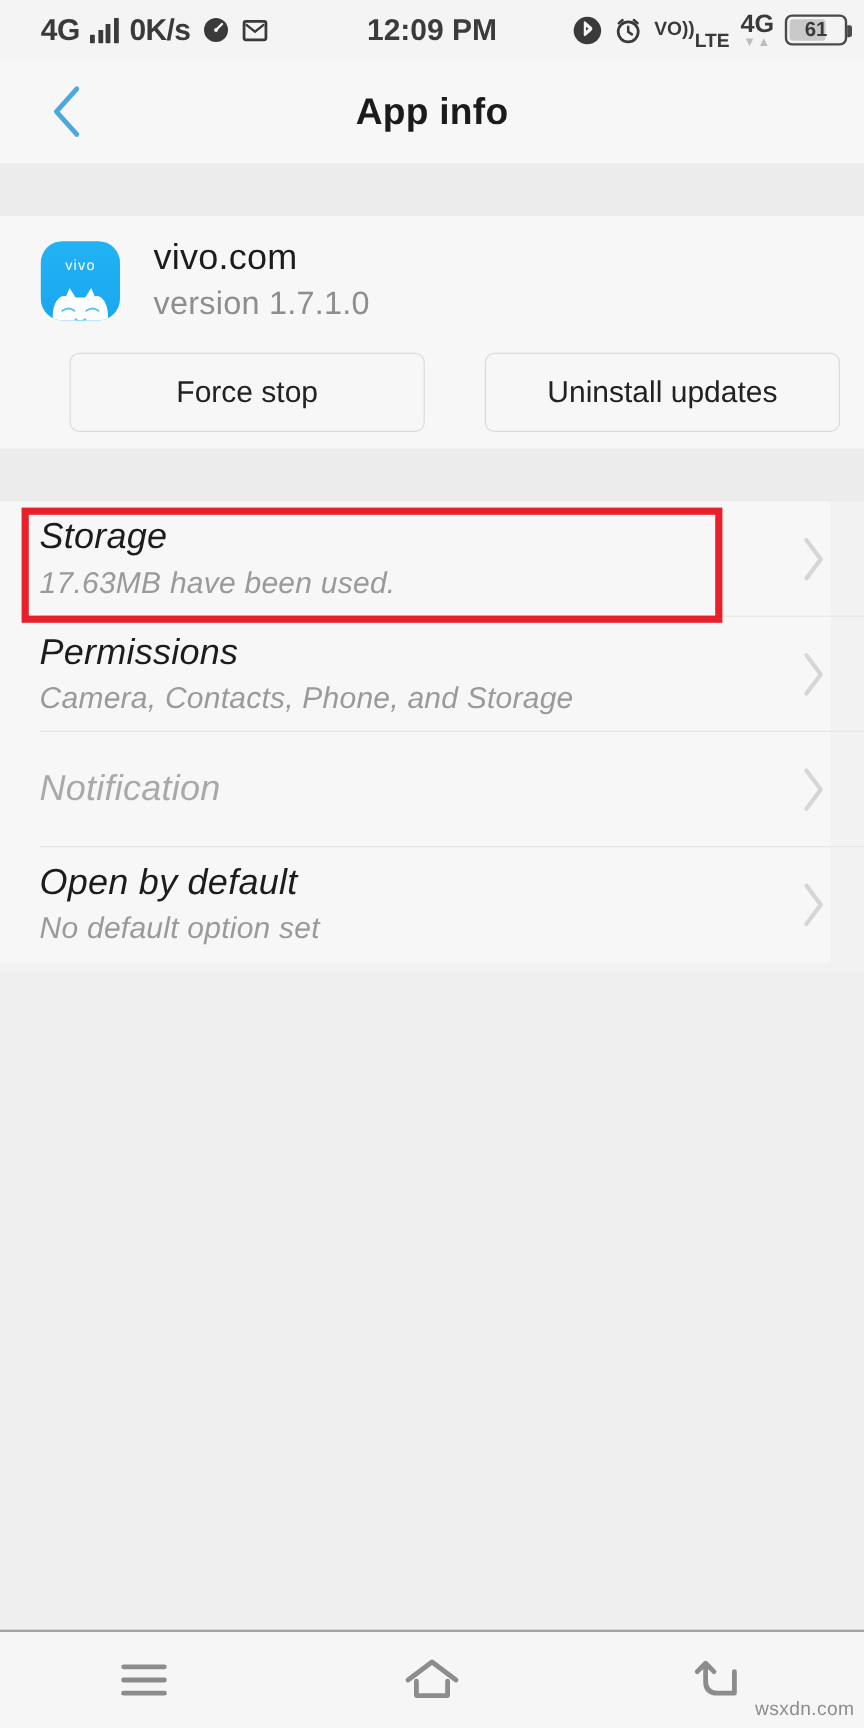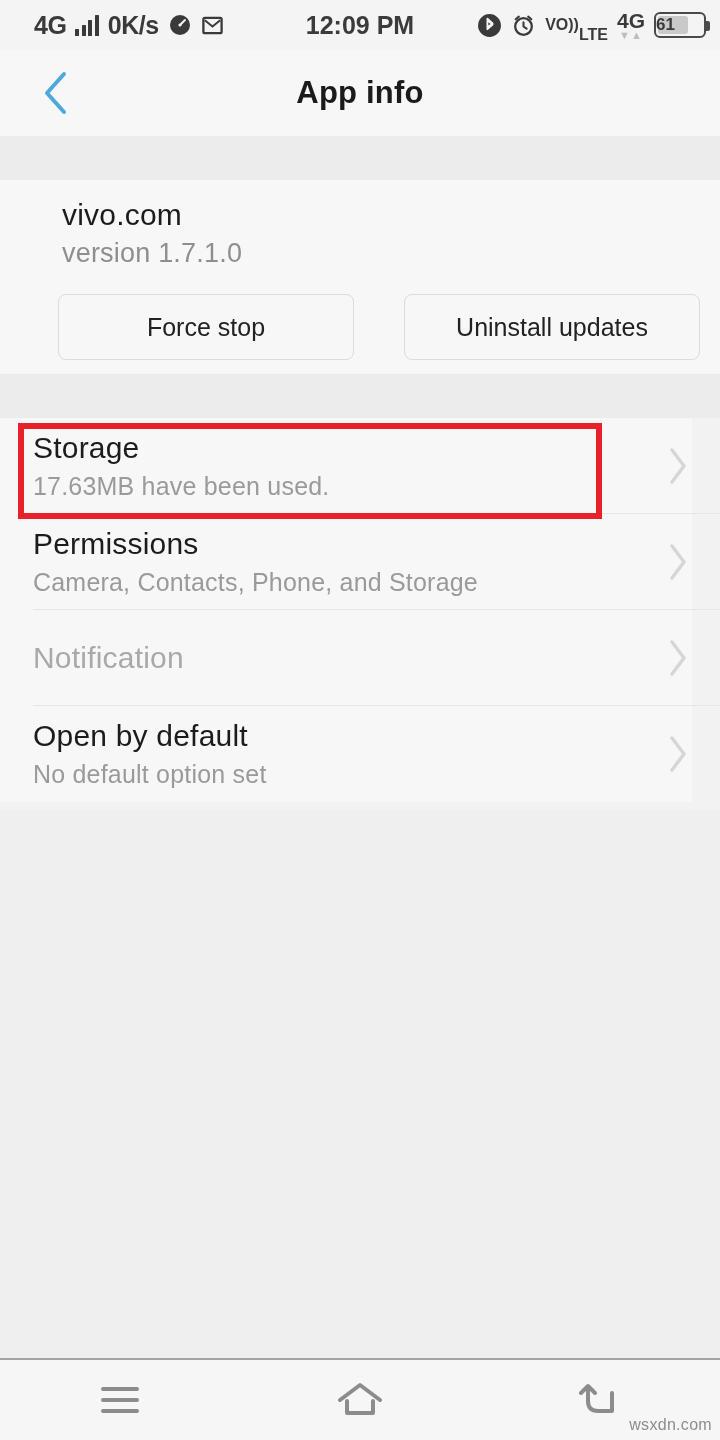--- a/index.html
+++ b/index.html
@@ -52,21 +52,21 @@
     line-height: 0.95; color: #3a3a3a; font-weight: bold;
   }
   .volte .v1 { font-size: 16px; }
   .volte .v2 { font-size: 16px; margin-top: 20px; }
   .fourg-wrap { display:flex; flex-direction:column; align-items:center; line-height:1; }
   .fourg-wrap .fg { font-size: 21px; font-weight:bold; color:#3a3a3a; }
   .fourg-wrap .arrows { font-size: 11px; color: #bdbdbd; letter-spacing: 1px; margin-top:-1px;}
   .battery {
     position: relative; width: 52px; height: 26px;
     border: 2.5px solid #4a4a4a; border-radius: 6px;
-    display: flex; align-items: center; 
+    display: flex; align-items: center; justify-content: center;
   }
   .battery::after {
     content:""; position:absolute; right:-6px; top: 7px;
     width: 4px; height: 10px; background:#4a4a4a; border-radius: 0 2px 2px 0;
   }
   .battery .fill {
     position:absolute; left:2px; top:2px; bottom:2px; width: 30px;
     background:#c9c9c9; border-radius: 3px;
   }
   .battery .lvl {
@@ -137,21 +137,21 @@
     background: #f7f7f7; color: #222; font-size: 25px;
     display: flex; align-items: center; justify-content: center;
     cursor: pointer; font-family: "Liberation Sans", sans-serif; margin-left: 20px;
   }
   .btn-force { position: absolute; left: 38px; width: 296px; }
   .btn-uninstall { position: absolute; left: 384px; width: 296px; }
 
   
   .list {
     position: absolute; top: 418px; left: 0;
-    width: 692px; background: #f7f7f7;
+    width: 692px; background: #f7f7f7; font-style: italic;
   }
   .row {
     position: relative; height: 96px; width: 720px;
     cursor: pointer;
   }
   .row .texts { position: absolute; left: 33px; top: 0; height: 96px;
     display: flex; flex-direction: column; justify-content: center; }
   .row .title {
     font-size: 30px; color: #1c1c1c; line-height: 1.15; letter-spacing: 0.2px;
   }
@@ -271,20 +271,29 @@
         </svg>
       </span>
     </div>
     <div class="page-title">App info</div>
   </div>
 
   <div class="gap gap-top"></div>
 
   <div class="app-block">
     <div class="app-row">
+      <div class="app-icon">
+        <div class="vivo-word">vivo</div>
+        <svg class="mascot" viewBox="0 0 56 40">
+          <path d="M6 40 C2 22 10 12 16 14 L19 7 L24 15 L32 15 L37 7 L40 14 C46 12 54 22 50 40 Z" fill="#ffffff"></path>
+          <path d="M13 26 q5 -4 10 0" fill="none" stroke="#55c4f5" stroke-width="1.6" stroke-linecap="round"></path>
+          <path d="M33 26 q5 -4 10 0" fill="none" stroke="#55c4f5" stroke-width="1.6" stroke-linecap="round"></path>
+          <path d="M24 33 q4 4 8 0" fill="none" stroke="#55c4f5" stroke-width="1.6" stroke-linecap="round"></path>
+        </svg>
+      </div>
       <div class="app-meta">
         <div class="app-name">vivo.com</div>
         <div class="app-version">version 1.7.1.0</div>
       </div>
     </div>
 
     <div class="btn-row">
       <div class="appbtn btn-force">Force stop</div>
       <div class="appbtn btn-uninstall">Uninstall updates</div>
     </div>

